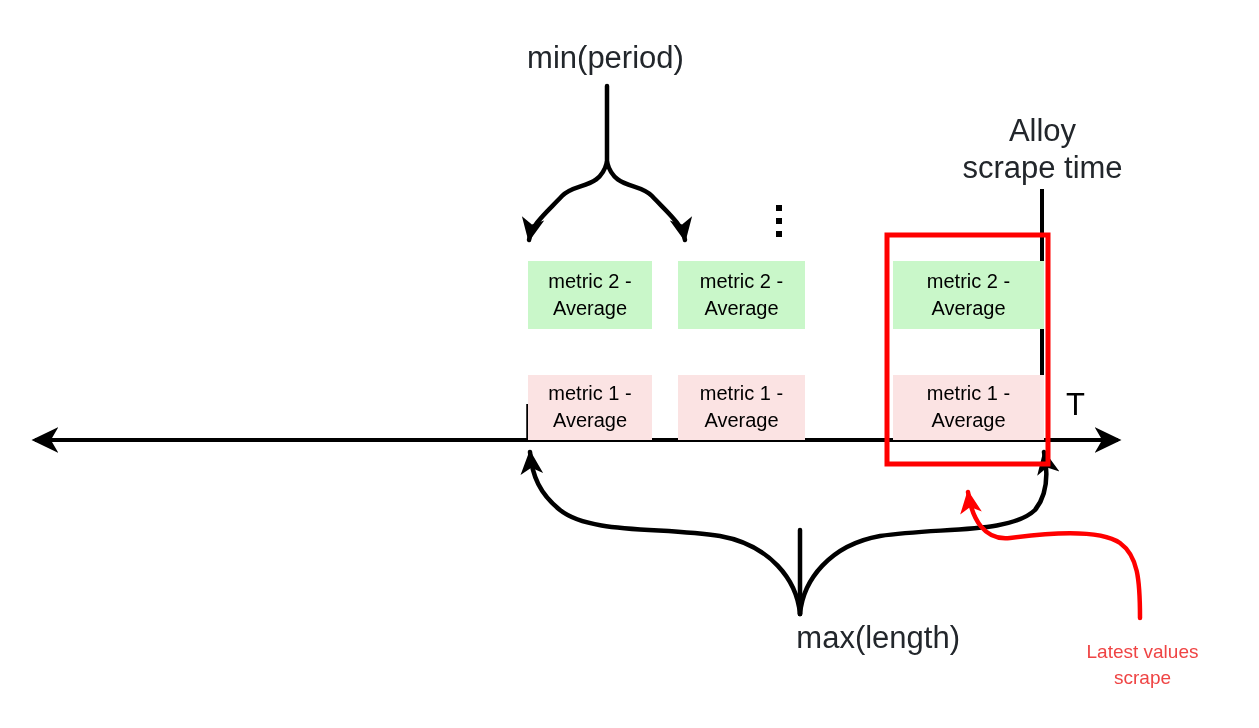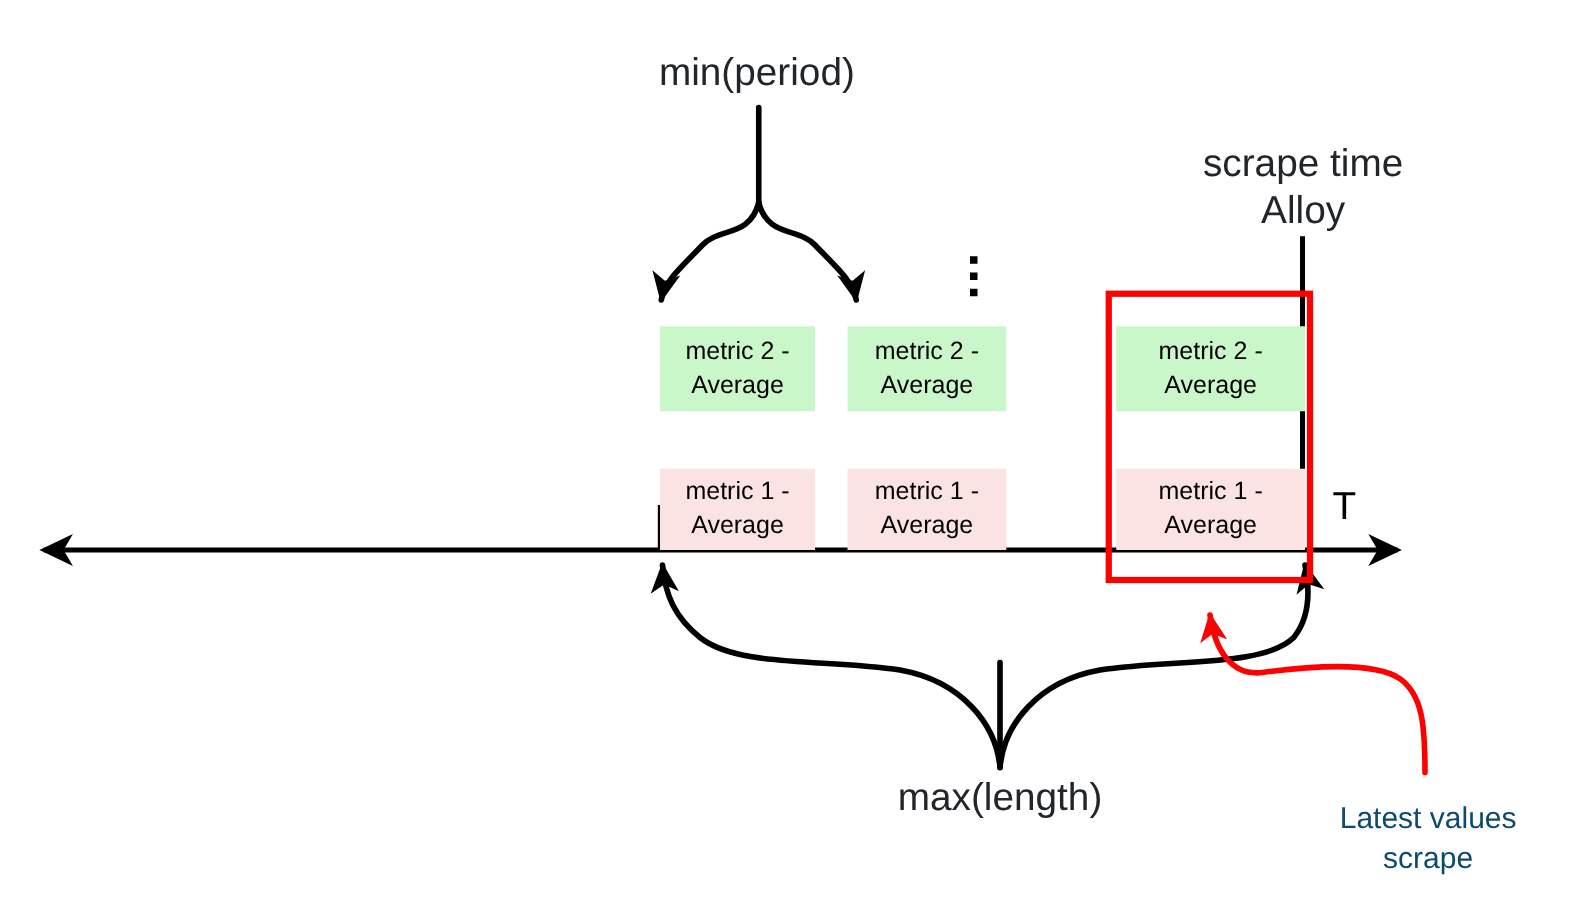--- a/index.html
+++ b/index.html
@@ -42,22 +42,22 @@
     color: #000000;
   }
   .block-text {
     font-size: 20px;
     color: #000000;
     line-height: 1.35;
     text-align: center;
     width: 100%;
   }
   .red-text {
-    font-size: 24px;
-    color: #0c4a6e;
+    font-size: 19px;
+    color: #ef4444;
     line-height: 1.35;
     text-align: center;
   }
   .block {
     position: absolute;
     display: flex;
     flex-direction: column;
     gap: 46px;
   }
   .seg {
@@ -144,22 +144,22 @@
       <path d="M 1140 618 C 1140 580, 1138 556, 1120 543
                C 1098 528, 1040 534, 1010 538
                C 985 541, 972 520, 968 492" marker-end="url(#arrow-red)"></path>
     </g>
 
   </svg>
 
   <div class="txt label-big" style="left:0; top:40px; width:1215px; text-align:center; transform:translateX(-2px);">min(period)</div>
 
   <div style="position:absolute; left:930px; top:113px; width:225px; text-align:center;">
+    <div class="txt label-big" style="position:static; display:block;">Alloy</div>
     <div class="txt label-big" style="position:static; display:block;">scrape time</div>
-    <div class="txt label-big" style="position:static; display:block;">Alloy</div>
   </div>
 
   <div class="ellipsis-dots" style="left:776px; top:205px;">
     <i></i>
     <i></i>
     <i></i>
   </div>
 
   <div class="block" style="left:528px; top:261px; width:124px; height:179px;">
     <div class="seg seg-green" style="height:91px;">
@@ -201,20 +201,20 @@
     <div class="seg seg-pink" style="height:88px;">
       <div class="block-text">
         <span>metric 1 -</span><br>
         <span>Average</span>
       </div>
     </div>
   </div>
 
   <div class="txt label-axis" style="left:1066px; top:387px; width:36px; text-align:left;">T</div>
 
-  <div class="txt label-big" style="left:640px; top:620px; width:320px; text-align:center;">max(length)</div>
+  <div class="txt label-big" style="left:640px; top:620px; width:320px; text-align:right;">max(length)</div>
 
   <div style="position:absolute; left:1060px; top:639px; width:165px; text-align:center;">
     <div class="red-text">Latest values</div>
     <div class="red-text">scrape</div>
   </div>
 
 </div>
 
 </body></html>

